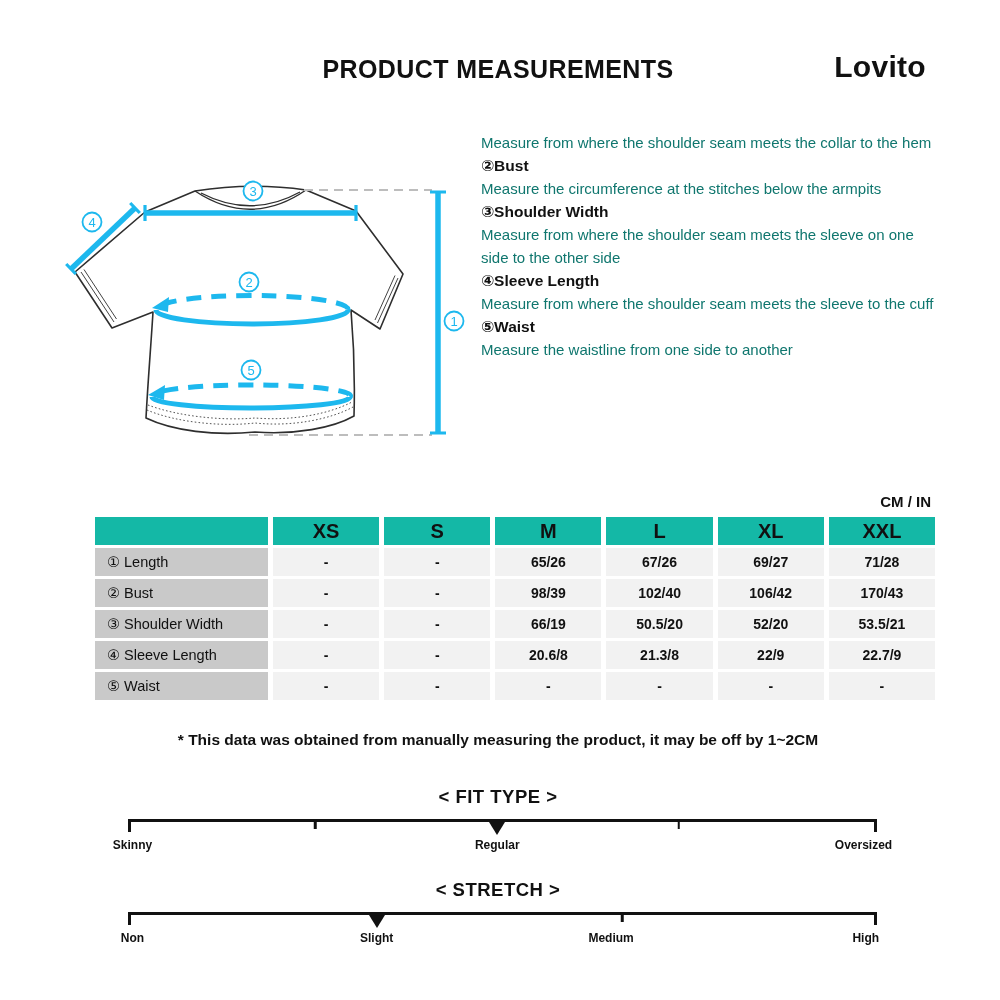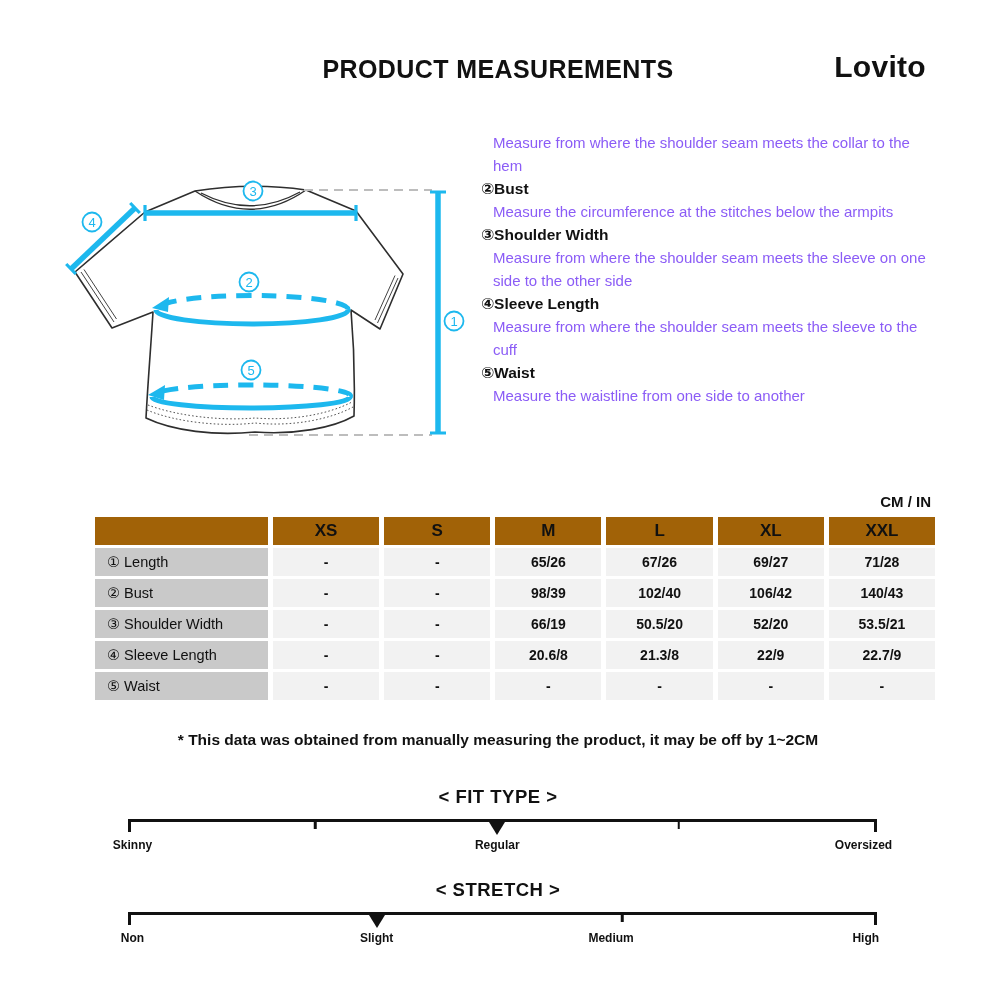--- a/index.html
+++ b/index.html
@@ -11,27 +11,27 @@
   .page-title { top:55px; left:0; width:100%; text-align:center; font-size:25px; font-weight:800; letter-spacing:.4px; }
   .brand-logo { top:50px; right:70px; font-size:30px; font-weight:700; letter-spacing:.3px; }
 
   
   .diagram { top:160px; left:55px; }
 
   
   .howto { top:131px; left:481px; width:454px; }
   .howto h2 { font-size:19px; font-weight:800; margin-bottom:10px; letter-spacing:.2px; }
   .mi-t { font-size:15.5px; font-weight:bold; line-height:23px; }
-  .mi-d { font-size:15px; color:#8b5cf6; line-height:23px;margin-left:12px; }
+  .mi-d { font-size:15px; color:#0f766e; line-height:23px; }
 
   
   .units { top:493px; right:65px; font-size:15px; font-weight:bold; }
   .size-table { top:517px; left:95px; width:840px; display:grid; grid-template-columns:173px repeat(6,1fr); grid-auto-rows:28px; gap:3px 5px; }
   .cell { display:flex; align-items:center; justify-content:center; background:#f2f2f2; font-size:14px; font-weight:bold; }
-  .cell.head { background:#a16207; font-size:17px; }
+  .cell.head { background:#14b8a6; font-size:20px; }
   .cell.rowlabel { background:#c9c9c9; justify-content:flex-start; padding-left:12px; font-weight:normal; font-size:14.5px; }
 
   
   .footnote { top:731px; left:0; width:100%; text-align:center; font-size:15.5px; font-weight:bold; }
 
   
   .scale { left:0; width:100%; }
   .scale-fit { top:786px; }
   .scale-stretch { top:879px; }
   .scale-title { text-align:center; font-size:18.5px; font-weight:800; letter-spacing:.5px; }
@@ -161,21 +161,21 @@
       <div class="cell val">65/26</div>
       <div class="cell val">67/26</div>
       <div class="cell val">69/27</div>
       <div class="cell val">71/28</div>
       <div class="cell rowlabel">② Bust</div>
       <div class="cell val">-</div>
       <div class="cell val">-</div>
       <div class="cell val">98/39</div>
       <div class="cell val">102/40</div>
       <div class="cell val">106/42</div>
-      <div class="cell val">140/43</div>
+      <div class="cell val">170/43</div>
       <div class="cell rowlabel">③ Shoulder Width</div>
       <div class="cell val">-</div>
       <div class="cell val">-</div>
       <div class="cell val">66/19</div>
       <div class="cell val">50.5/20</div>
       <div class="cell val">52/20</div>
       <div class="cell val">53.5/21</div>
       <div class="cell rowlabel">④ Sleeve Length</div>
       <div class="cell val">-</div>
       <div class="cell val">-</div>

